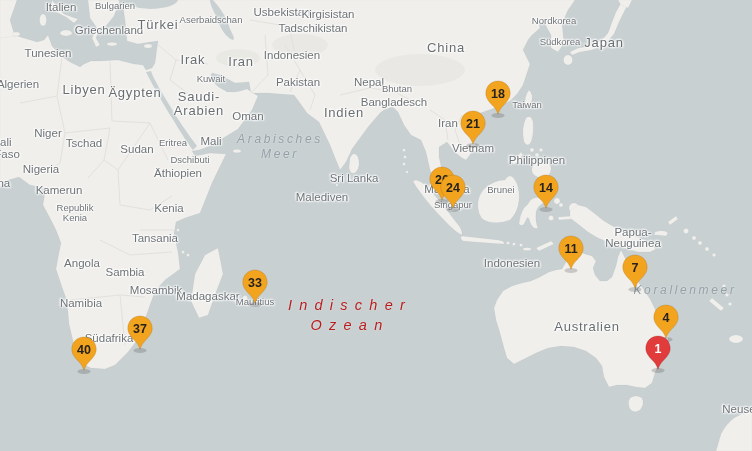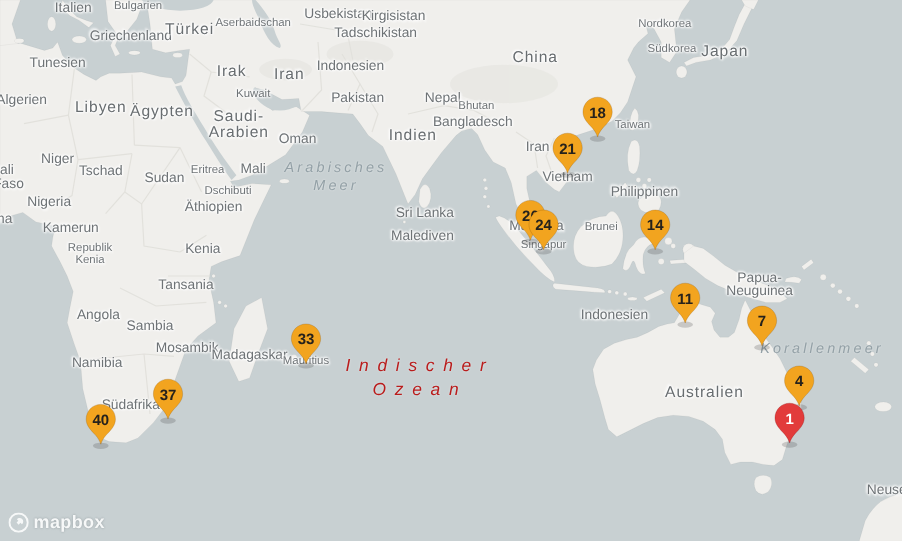--- a/index.html
+++ b/index.html
@@ -215,21 +215,21 @@
       <div class="label md" style="left: 328px; top: 14px;">Kirgisistan</div>
       <div class="label md" style="left: 313px; top: 28px;">Tadschikistan</div>
       <div class="label md" style="left: 292px; top: 55px;">Indonesien</div>
       <div class="label md" style="left: 298px; top: 82px;">Pakistan</div>
       <div class="label md" style="left: 369px; top: 82px;">Nepal</div>
       <div class="label sm" style="left: 397px; top: 88px;">Bhutan</div>
       <div class="label lg" style="left: 446px; top: 47px;">China</div>
       <div class="label md" style="left: 394px; top: 102px;">Bangladesch</div>
       <div class="label lg" style="left: 344px; top: 112px;">Indien</div>
       <div class="label md" style="left: 354px; top: 178px;">Sri Lanka</div>
-      <div class="label md" style="left: 322px; top: 197px; margin-left: 30px;">Malediven</div>
+      <div class="label md" style="left: 322px; top: 197px;">Malediven</div>
       <div class="label md" style="left: 448px; top: 123px;">Iran</div>
       <div class="label md" style="left: 473px; top: 148px;">Vietnam</div>
       <div class="label sm" style="left: 527px; top: 104px;">Taiwan</div>
       <div class="label sm" style="left: 554px; top: 20px;">Nordkorea</div>
       <div class="label sm" style="left: 560px; top: 41px;">Südkorea</div>
       <div class="label lg" style="left: 604px; top: 42px;">Japan</div>
       <div class="label md" style="left: 537px; top: 160px;">Philippinen</div>
       <div class="label sm" style="left: 501px; top: 189px;">Brunei</div>
       <div class="label md" style="left: 447px; top: 189px;">Malaysia</div>
       <div class="label sm" style="left: 453px; top: 204px;">Singapur</div>
@@ -301,21 +301,14 @@
           <path d="M15 2 C8.1 2 2.8 7.4 2.8 14.3 C2.8 19.6 6.6 23.4 10.6 27.6 C12.7 29.9 14.2 32.7 15 35.2 C15.8 32.7 17.3 29.9 19.4 27.6 C23.4 23.4 27.2 19.6 27.2 14.3 C27.2 7.4 21.9 2 15 2 Z" fill="#f2a41f" stroke="rgba(130,75,0,0.25)" stroke-width="0.8"></path>
           <text x="15" y="19" text-anchor="middle" font-family="Liberation Sans, sans-serif" font-size="12.5" font-weight="bold" fill="#26221c">37</text>
         </svg></div>
       <div class="marker" style="left: 69px; top: 335px;"><svg width="30" height="40" viewBox="0 0 30 40">
           <ellipse cx="15" cy="36.5" rx="6.5" ry="2.6" fill="rgba(60,60,60,0.22)"></ellipse>
           <path d="M15 2 C8.1 2 2.8 7.4 2.8 14.3 C2.8 19.6 6.6 23.4 10.6 27.6 C12.7 29.9 14.2 32.7 15 35.2 C15.8 32.7 17.3 29.9 19.4 27.6 C23.4 23.4 27.2 19.6 27.2 14.3 C27.2 7.4 21.9 2 15 2 Z" fill="#f2a41f" stroke="rgba(130,75,0,0.25)" stroke-width="0.8"></path>
           <text x="15" y="19" text-anchor="middle" font-family="Liberation Sans, sans-serif" font-size="12.5" font-weight="bold" fill="#26221c">40</text>
         </svg></div>
     </div>
 
-  <div class="logo">
-    <svg width="17" height="17" viewBox="0 0 20 20">
-      <circle cx="10" cy="10" r="9" fill="none" stroke="#ffffff" stroke-width="2"></circle>
-      <path d="M13.5 6.5 C12 5 9.5 5.2 8.3 6.7 L9.8 8.2 L8 10 L10 12 L11.8 10.2 L13.3 11.7 C14.8 10.5 15 8 13.5 6.5 Z" fill="#ffffff"></path>
-    </svg>
-    <span class="word">mapbox</span>
-  </div>
 
 </div>
 
 </body></html>

